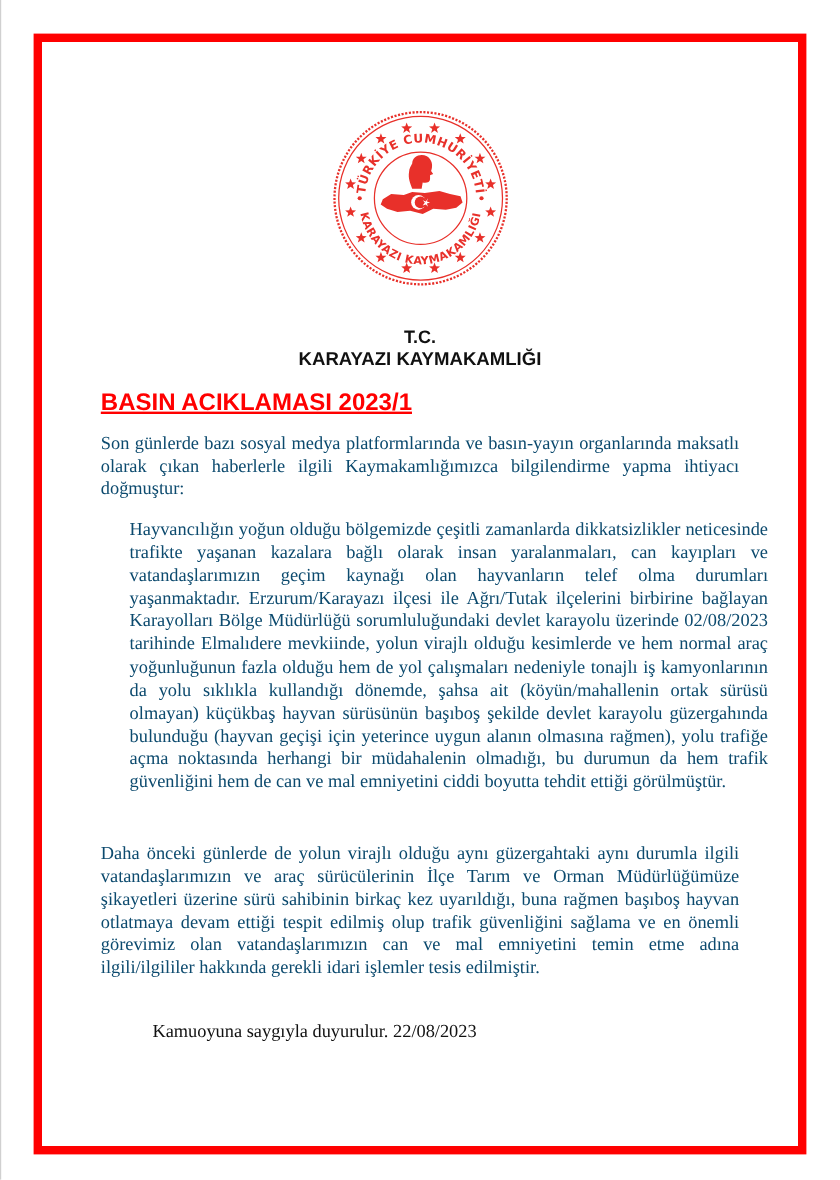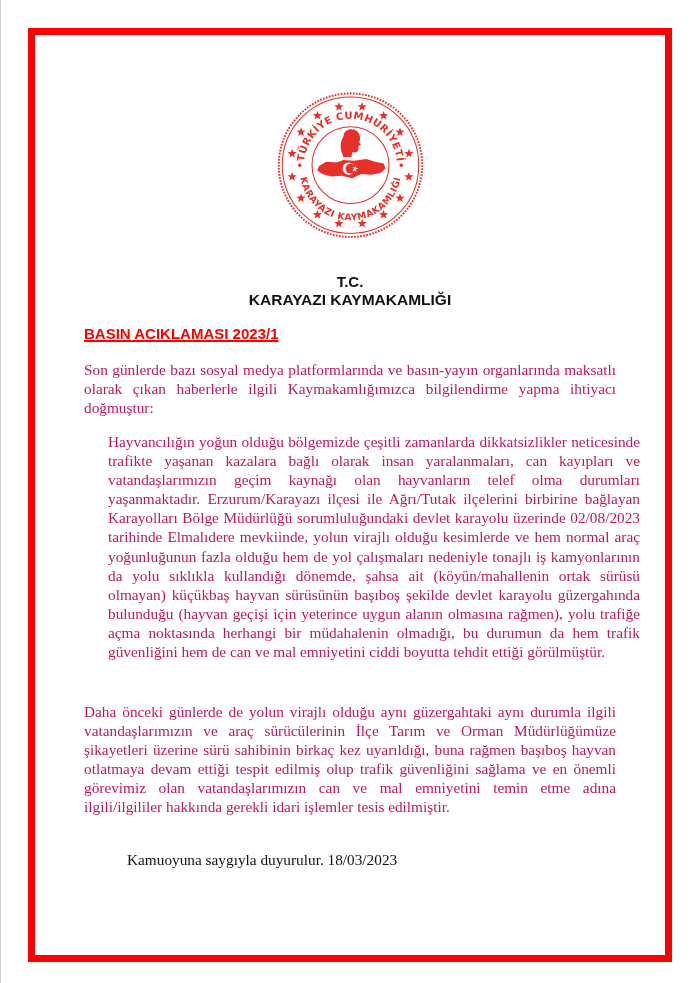--- a/index.html
+++ b/index.html
@@ -17,26 +17,26 @@
     .tc {
       position: absolute; left: 0; width: 700px; top: 273px; text-align: center;
       font-family: "Liberation Sans", sans-serif; font-weight: bold; font-size: 15px; color: #111;
     }
     .org {
       position: absolute; left: 0; width: 700px; top: 291px; text-align: center;
       font-family: "Liberation Sans", sans-serif; font-weight: bold; font-size: 15.5px; color: #111;
     }
     .heading {
       position: absolute; left: 84px; top: 325px;
-      font-family: "Liberation Sans", sans-serif; font-weight: bold; font-size: 15px;
+      font-family: "Liberation Sans", sans-serif; font-weight: bold; font-size: 20px;
       color: #ff0000; text-decoration: underline; text-decoration-thickness: 2px;
     }
     .body-text {
       position: absolute; left: 84px; width: 532px;
-      font-family: "Liberation Serif", serif; font-size: 15.3px; line-height: 19.1px; color: #be185d;
+      font-family: "Liberation Serif", serif; font-size: 15.3px; line-height: 19.1px; color: #0c4a6e;
       text-align: justify; margin: 0;
     }
     .p1 { top: 360px; }
     .p2 { top: 432px; margin-left: 24px; }
     .p3 { top: 702px; }
     .closing {
       position: absolute; left: 127px; top: 851px;
       font-family: "Liberation Serif", serif; font-size: 15.3px; color: #111;
     }
   </style>
@@ -96,13 +96,13 @@
 </div>
 
 <div class="tc">T.C.</div>
 <div class="org">KARAYAZI KAYMAKAMLIĞI</div>
 <div class="heading">BASIN ACIKLAMASI 2023/1</div>
 
 <p class="body-text p1">Son günlerde bazı sosyal medya platformlarında ve basın-yayın organlarında maksatlı olarak çıkan haberlerle ilgili Kaymakamlığımızca bilgilendirme yapma ihtiyacı doğmuştur:</p>
 <p class="body-text p2">Hayvancılığın yoğun olduğu bölgemizde çeşitli zamanlarda dikkatsizlikler neticesinde trafikte yaşanan kazalara bağlı olarak insan yaralanmaları, can kayıpları ve vatandaşlarımızın geçim kaynağı olan hayvanların telef olma durumları yaşanmaktadır. Erzurum/Karayazı ilçesi ile Ağrı/Tutak ilçelerini birbirine bağlayan Karayolları Bölge Müdürlüğü sorumluluğundaki devlet karayolu üzerinde 02/08/2023 tarihinde Elmalıdere mevkiinde, yolun virajlı olduğu kesimlerde ve hem normal araç yoğunluğunun fazla olduğu hem de yol çalışmaları nedeniyle tonajlı iş kamyonlarının da yolu sıklıkla kullandığı dönemde, şahsa ait (köyün/mahallenin ortak sürüsü olmayan) küçükbaş hayvan sürüsünün başıboş şekilde devlet karayolu güzergahında bulunduğu (hayvan geçişi için yeterince uygun alanın olmasına rağmen), yolu trafiğe açma noktasında herhangi bir müdahalenin olmadığı, bu durumun da hem trafik güvenliğini hem de can ve mal emniyetini ciddi boyutta tehdit ettiği görülmüştür.</p>
 <p class="body-text p3">Daha önceki günlerde de yolun virajlı olduğu aynı güzergahtaki aynı durumla ilgili vatandaşlarımızın ve araç sürücülerinin İlçe Tarım ve Orman Müdürlüğümüze şikayetleri üzerine sürü sahibinin birkaç kez uyarıldığı, buna rağmen başıboş hayvan otlatmaya devam ettiği tespit edilmiş olup trafik güvenliğini sağlama ve en önemli görevimiz olan vatandaşlarımızın can ve mal emniyetini temin etme adına ilgili/ilgililer hakkında gerekli idari işlemler tesis edilmiştir.</p>
 
-<div class="closing">Kamuoyuna saygıyla duyurulur. 18/03/2023</div>
+<div class="closing">Kamuoyuna saygıyla duyurulur. 22/08/2023</div>
 
 </body></html>

